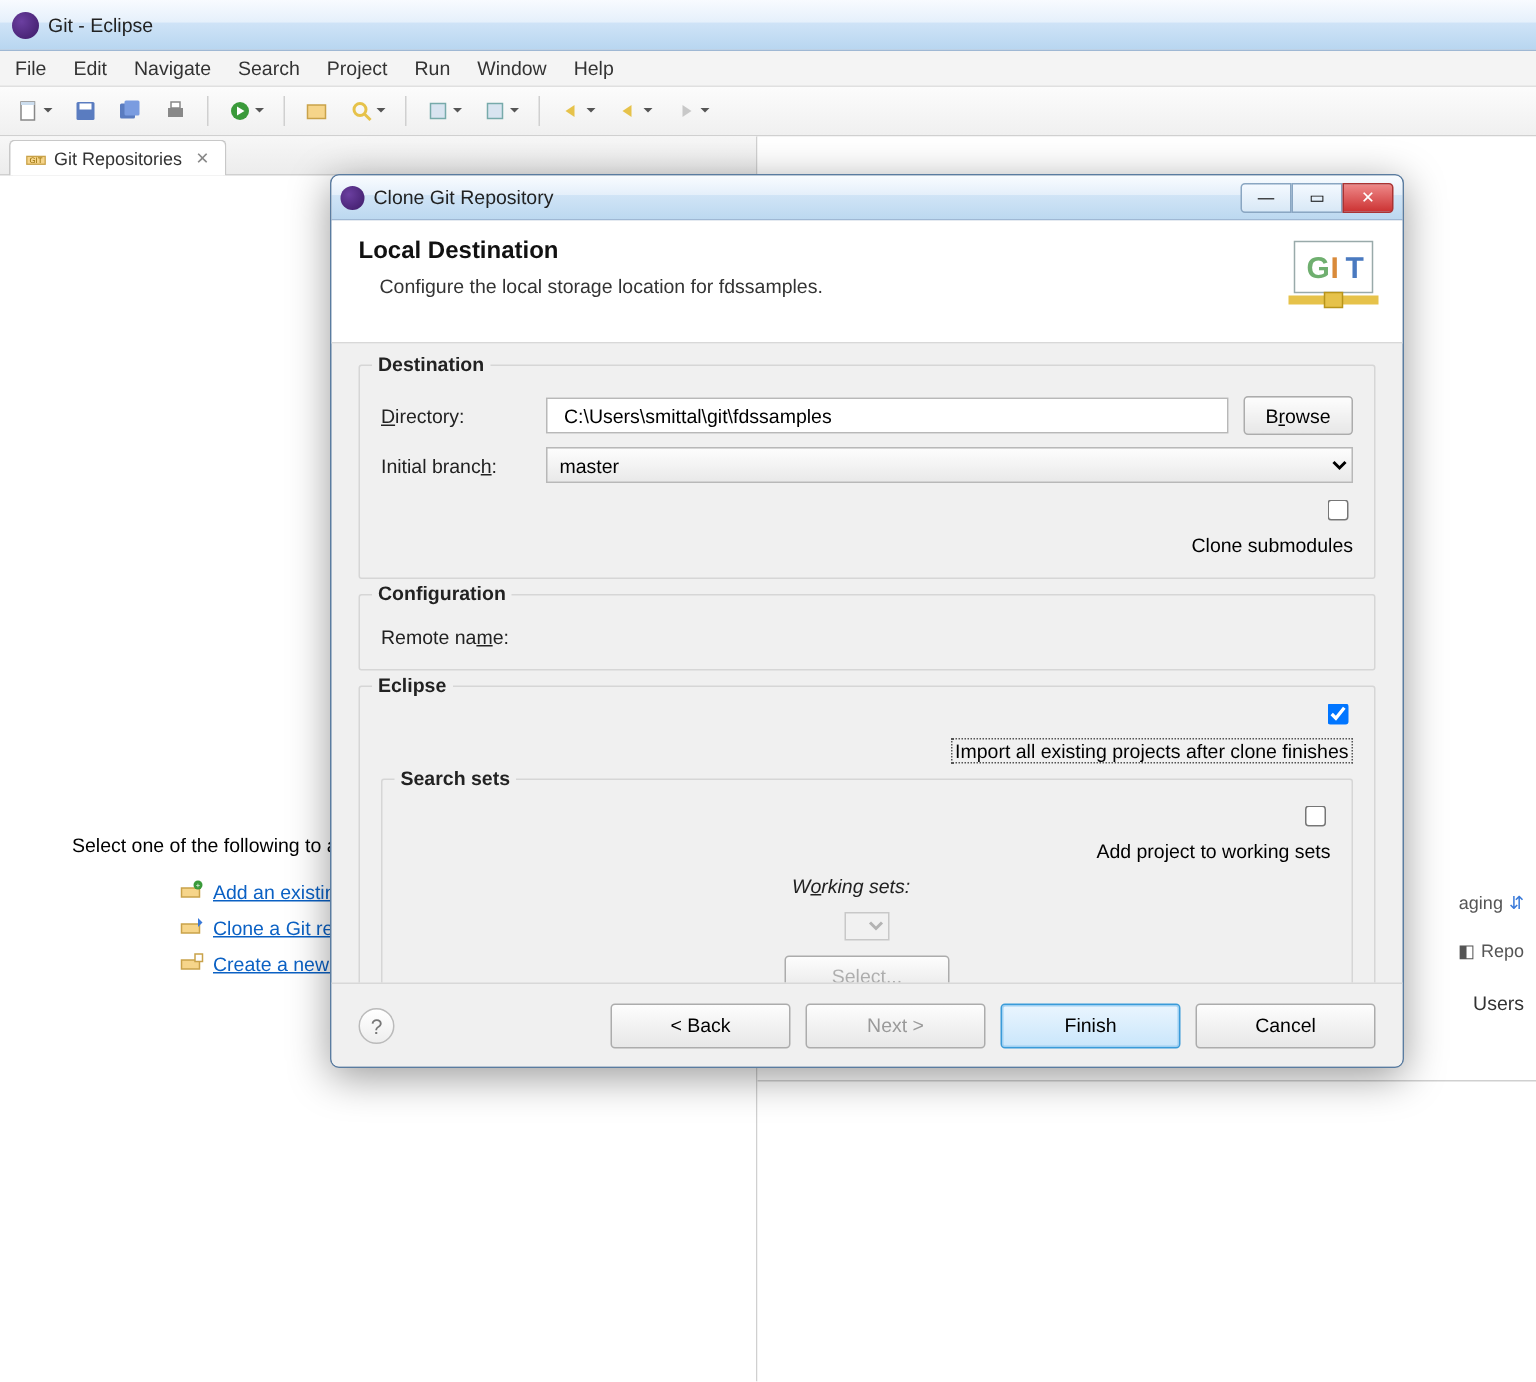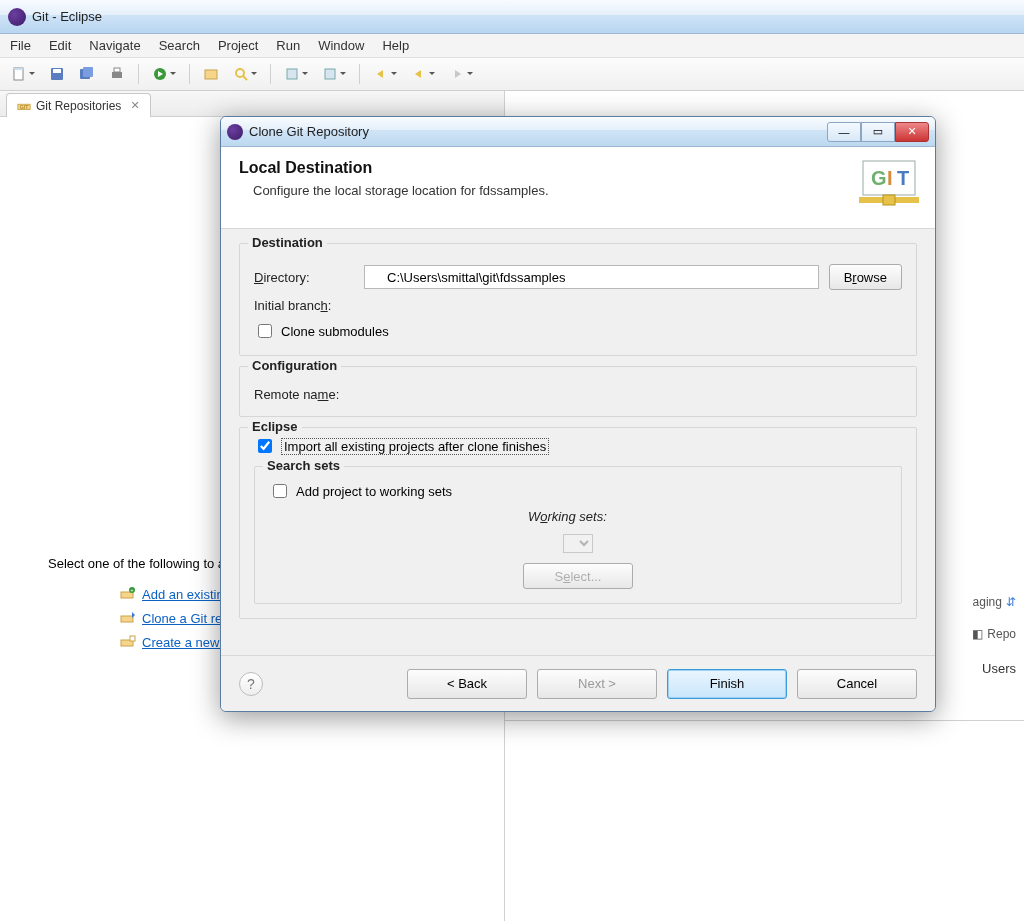--- a/index.html
+++ b/index.html
@@ -98,31 +98,31 @@
   .group{
     border:1px solid #d6d6d6;border-radius:2px;background:#f0f0f0;
     padding:12px 14px 14px 14px;margin-bottom:10px;position:relative;
   }
   .group-title{position:absolute;top:-9px;left:8px;background:#f0f0f0;padding:0 4px;font-size:13px;color:#222;font-weight:bold;}
   .row{display:flex;align-items:center;gap:10px;margin-top:8px;}
   .row:first-of-type{margin-top:4px;}
   .lbl{font-size:13px;color:#222;min-width:100px;}
   .lbl u{text-decoration:underline;}
   input[type=text].field{
-    flex:1;height:24px;border:1px solid #b8b8b8;background:#fff;padding:0 22px;font-size:13px;
+    flex:1;height:24px;border:1px solid #b8b8b8;background:#fff;padding:0 11px;font-size:13px;
   }
   .btn{
     height:26px;padding:0 14px;border:1px solid #acacac;background:linear-gradient(#fdfdfd,#e7e7e7);
     font-size:13px;border-radius:3px;cursor:default;
   }
   select.field{
     flex:1;height:24px;border:1px solid #b8b8b8;background:linear-gradient(#fdfdfd,#e9e9e9);
     font-size:13px;padding:0 4px;
   }
-  .chk{display:flex;align-items:center;gap:6px;font-size:13px;margin-top:8px;}
+  .chk{display:flex;align-items:flex-end;gap:6px;font-size:13px;margin-top:8px;flex-direction:column;}
   .chk input{width:14px;height:14px;}
   .chk.outlined label{border:1px dotted #555;padding:0 2px;}
   .disabled{color:#9a9a9a;flex-direction:column;}
   .disabled .field,.disabled select{background:#f2f2f2;color:#9a9a9a;}
 
   .dlg-footer{
     position:absolute;left:0;right:0;bottom:0;height:56px;
     border-top:1px solid #d8d8d8;background:#f0f0f0;
     display:flex;align-items:center;padding:0 18px;gap:10px;
   }
@@ -318,20 +318,23 @@
 
     <div class="group">
       <div class="group-title">Destination</div>
       <div class="row">
         <div class="lbl"><u>D</u>irectory:</div>
         <input type="text" class="field" value="C:\Users\smittal\git\fdssamples" style="">
         <button class="btn">B<u>r</u>owse</button>
       </div>
       <div class="row">
         <div class="lbl">Initial branc<u>h</u>:</div>
+        <select class="field">
+          <option>master</option>
+        </select>
       </div>
       <div class="chk">
         <input type="checkbox" style="">
         <label>Clone submodules</label>
       </div>
     </div>
 
     <div class="group">
       <div class="group-title">Configuration</div>
       <div class="row">

